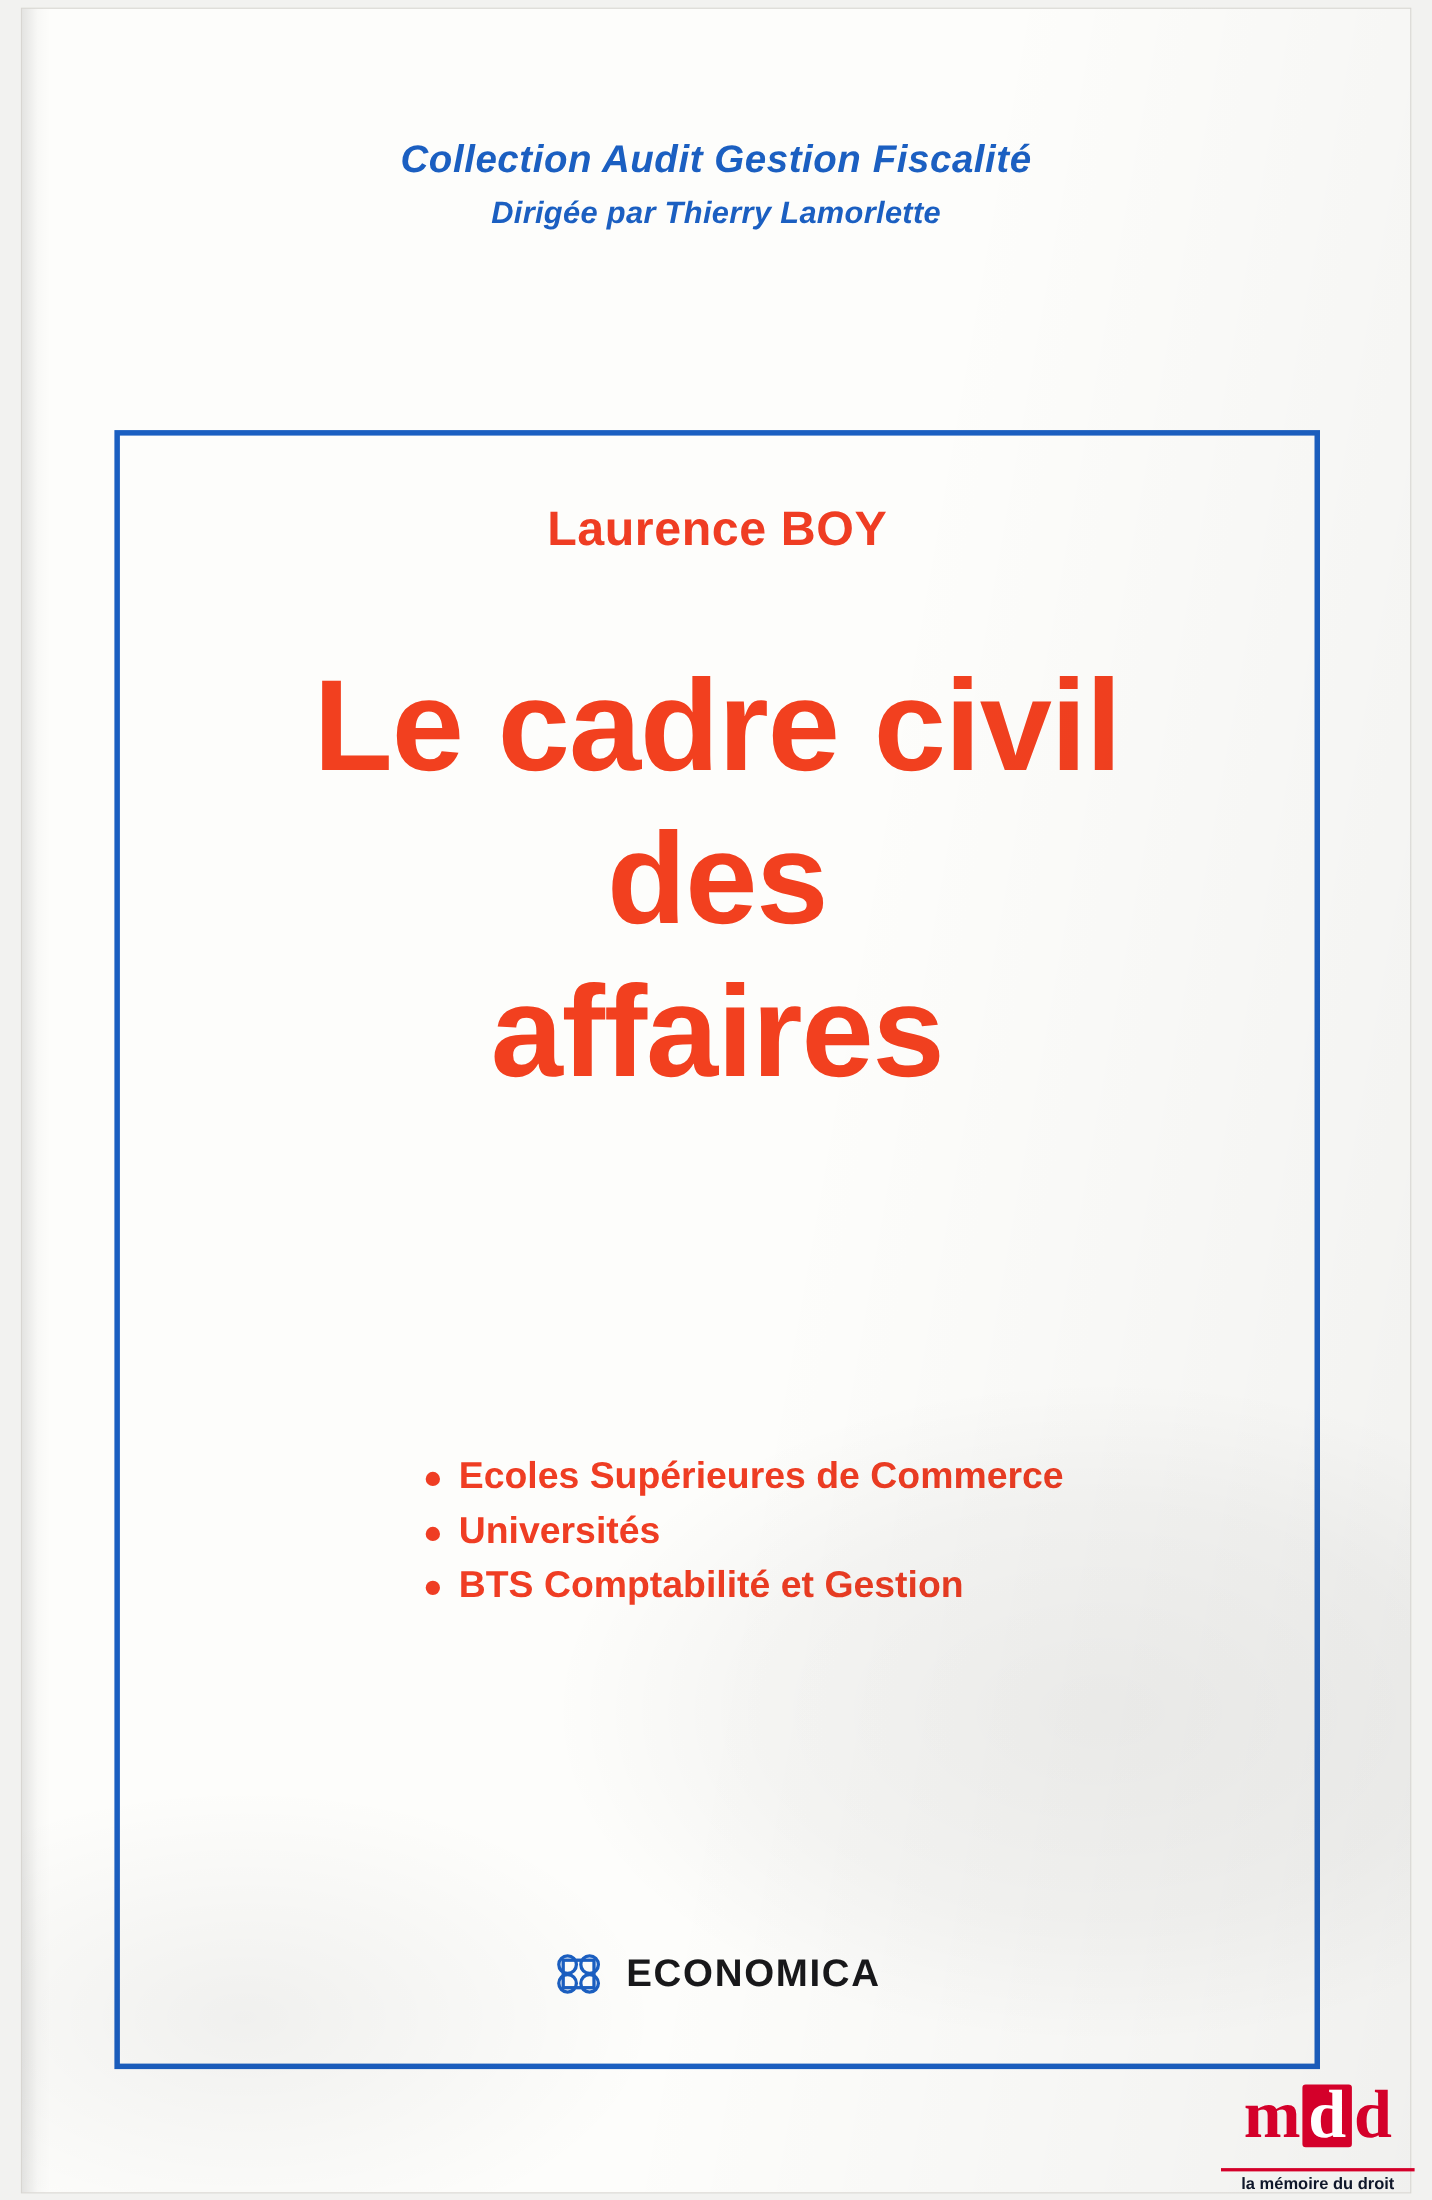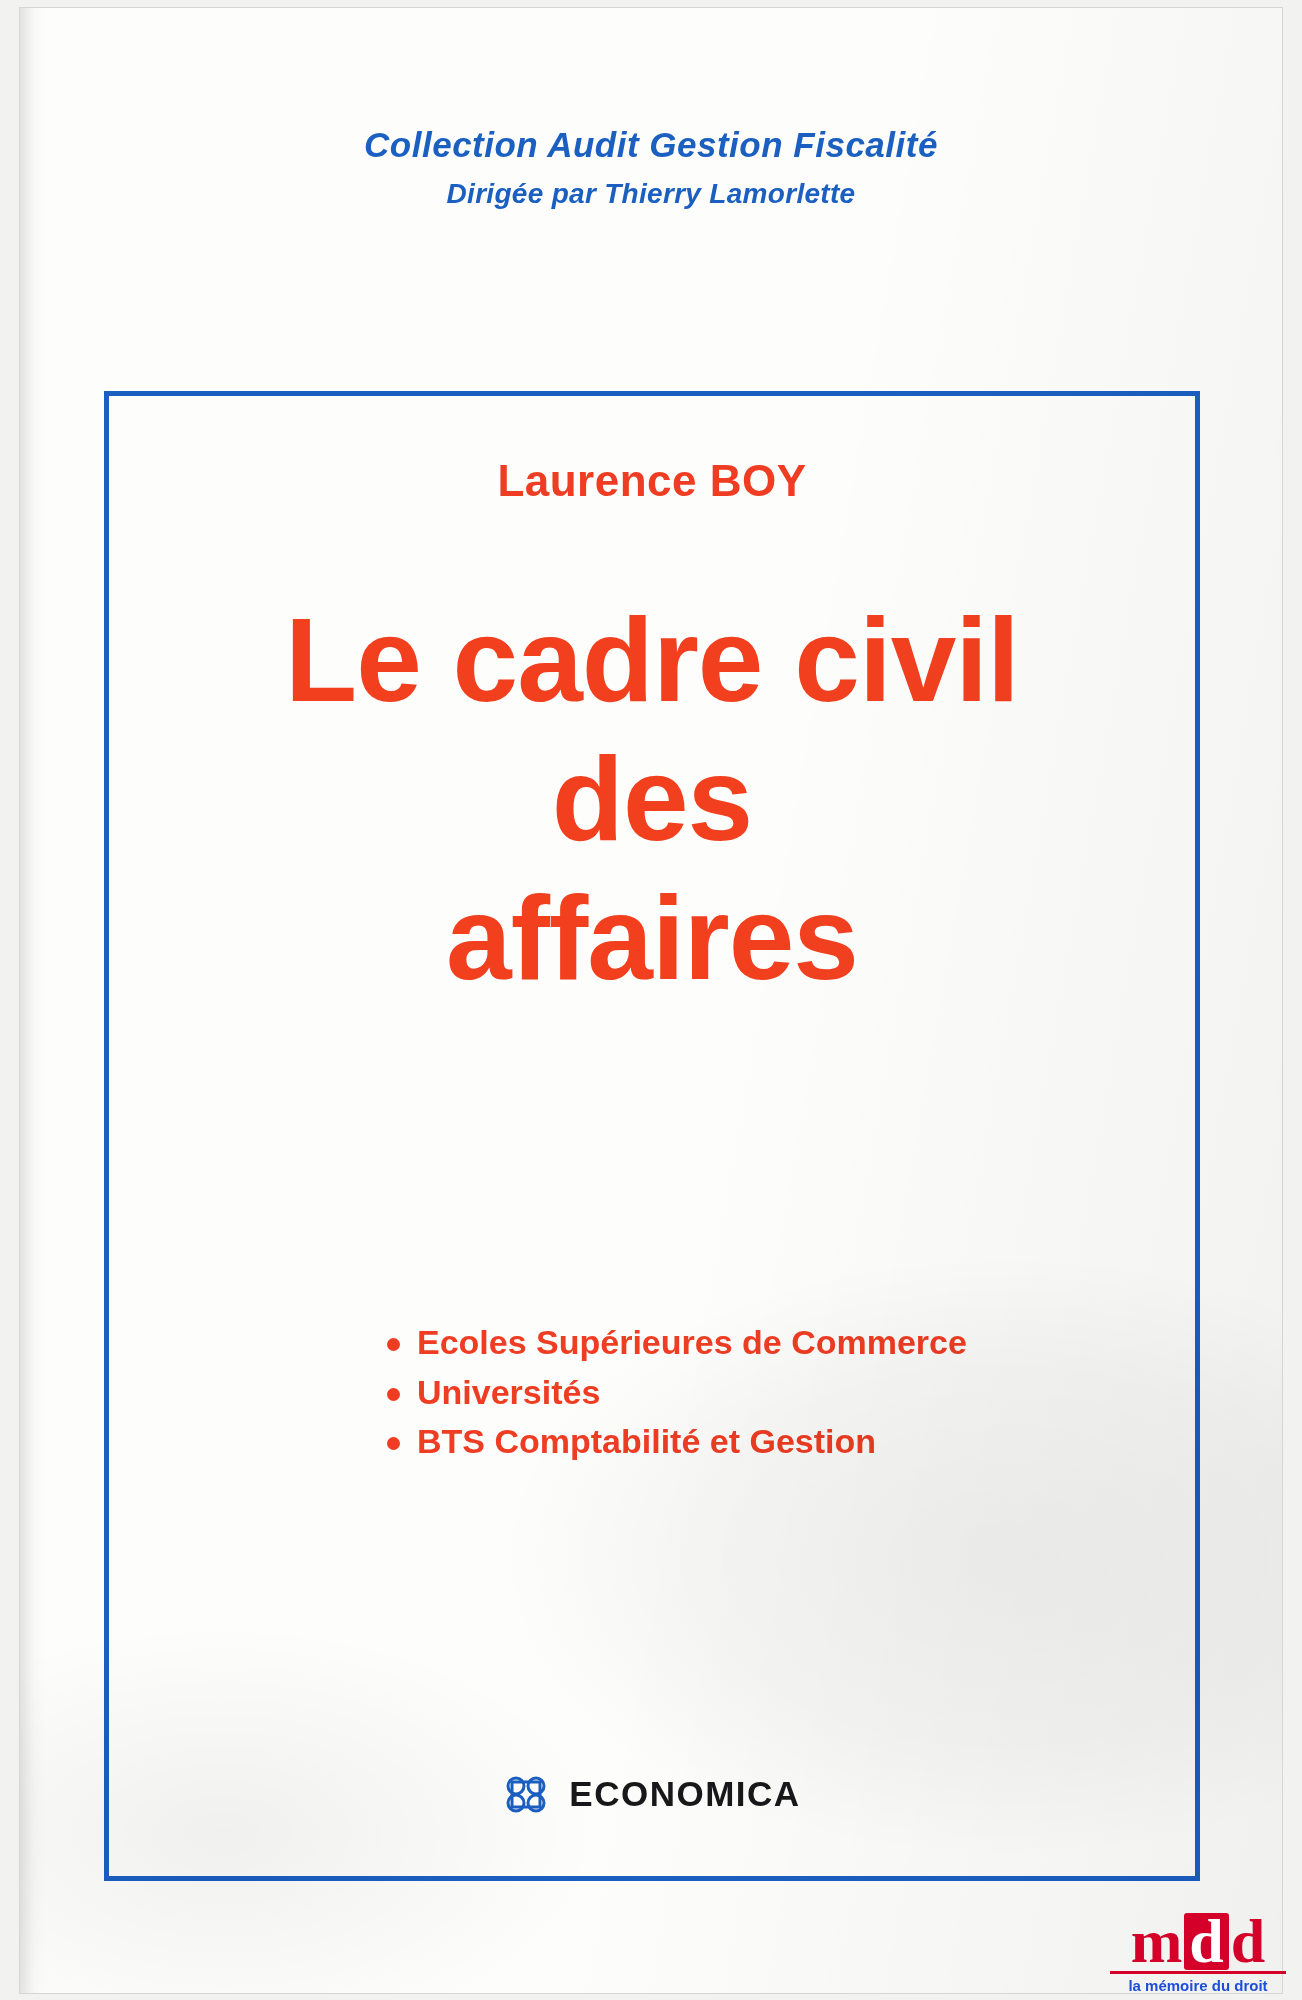--- a/index.html
+++ b/index.html
@@ -195,26 +195,26 @@
     line-height: 0.92;
     font-family: "Liberation Serif", serif;
   }
   #mdd-logo-row .mdd-letter.boxed {
     background: #d4002a;
     color: #ffffff;
     padding: 0 5px;
     border-radius: 3px;
   }
   #mdd-tagline {
-    color: #1d4ed8;
+    color: #0f172a;
     font-size: 15px;
     font-weight: bold;
     border-top: 3px solid #d4002a;
     padding-top: 3px;
-    margin-top: 1px;
+    margin-top: 19px;
   }
 </style>
 </head>
 <body>
 
 <div id="scan-background"></div>
 
 <div id="book-cover">
 
   <div id="collection-block">

